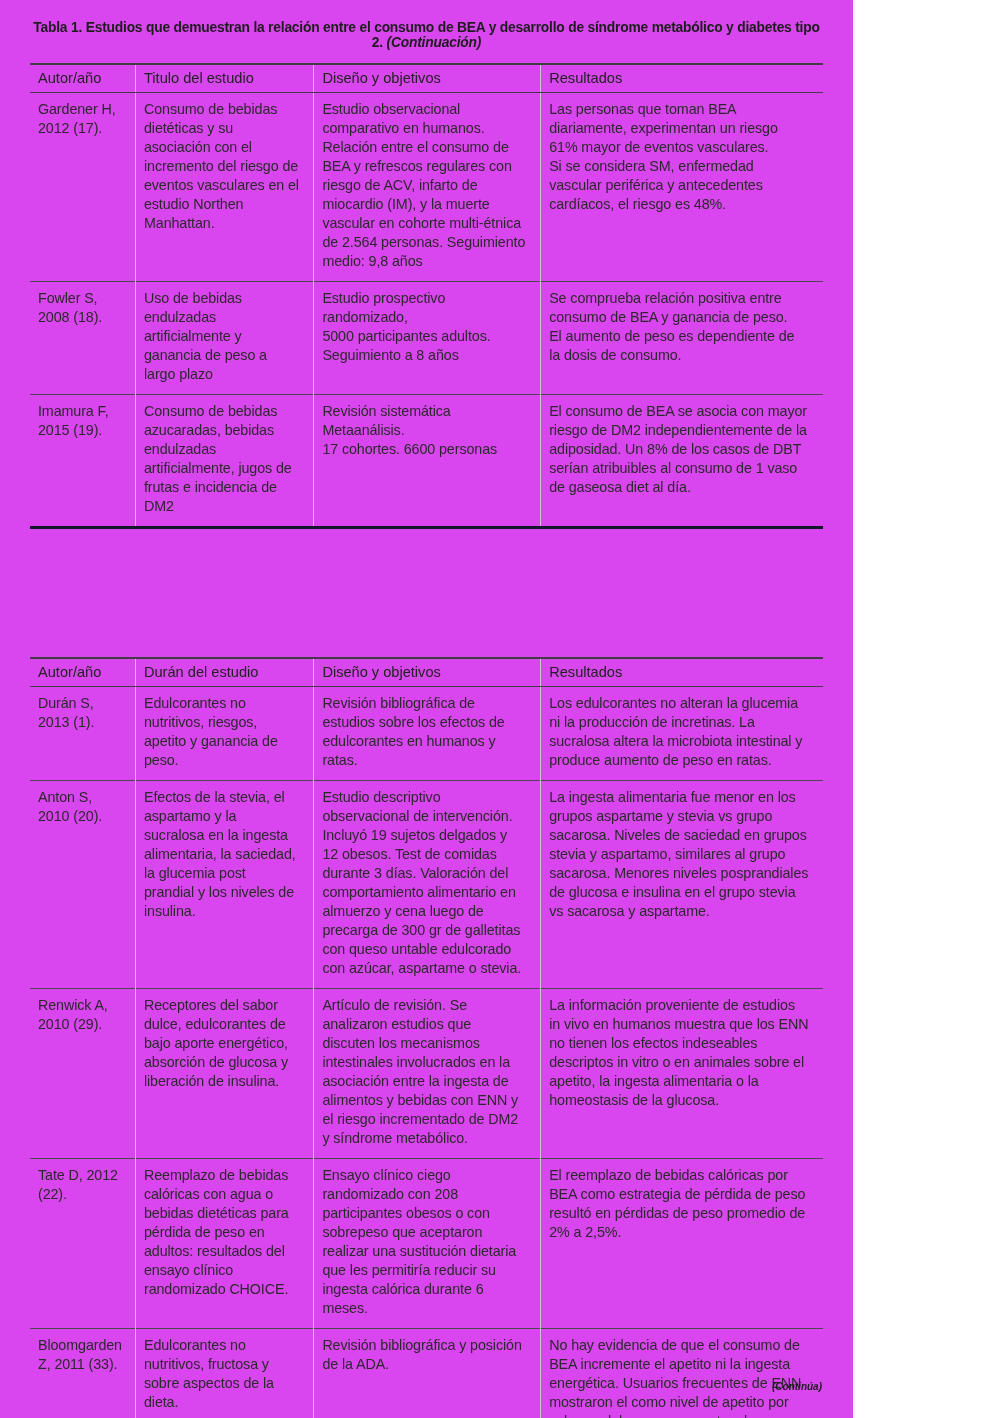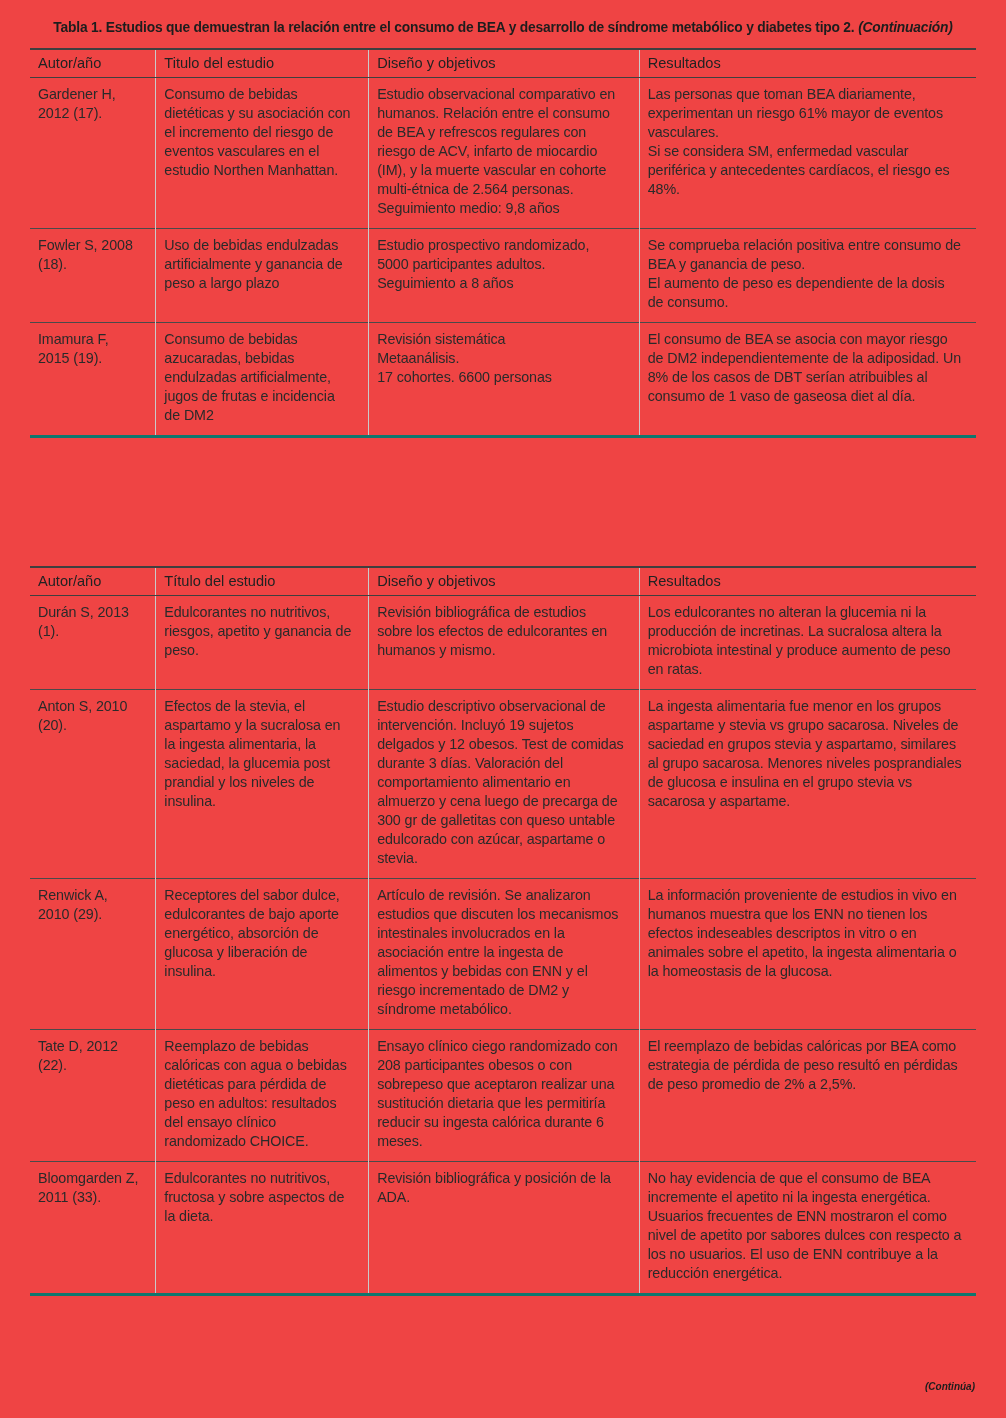--- a/index.html
+++ b/index.html
@@ -4,41 +4,41 @@
 <style>
   html, body {
     margin: 0;
     padding: 0;
     background: #ffffff;
     font-family: "Liberation Sans", "DejaVu Sans", sans-serif;
     color: #2a2a2a;
   }
   .page {
     position: relative;
-    width: 1006px;
+    width: 853px;
     height: 1418px;
     box-sizing: border-box;
     padding: 14px 30px 0 30px;
-    background: #ef4444;
+    background: #d946ef;
     overflow: hidden;
   }
   .table-title {
     text-align: center;
     font-weight: bold;
     font-size: 13.8px;
     letter-spacing: -0.2px;
     margin: 6px 0 13px 0;
     color: #1d1d1d;
   }
   .table-title .suffix { font-style: italic; }
   table.data-table {
     width: 100%;
     border-collapse: collapse;
     border-top: 2px solid #3f3f3f;
-    border-bottom: 3px solid #0f766e;
+    border-bottom: 3px solid #0f172a;
     table-layout: fixed;
   }
   col.c1 { width: 13.3%; }
   col.c2 { width: 22.5%; }
   col.c3 { width: 28.6%; }
   col.c4 { width: 35.6%; }
   thead th {
     text-align: left;
     font-weight: normal;
     font-size: 14.6px;
@@ -126,30 +126,30 @@
     <table class="data-table">
       <colgroup>
           <col class="c1">
           <col class="c2">
           <col class="c3">
           <col class="c4">
         </colgroup>
       <thead>
         <tr>
           <th>Autor/año</th>
-          <th>Título del estudio</th>
+          <th>Durán del estudio</th>
           <th>Diseño y objetivos</th>
           <th>Resultados</th>
         </tr>
       </thead>
       <tbody>
         <tr>
           <td>Durán S, 2013 (1).</td>
           <td>Edulcorantes no nutritivos, riesgos, apetito y ganancia de peso.</td>
-          <td>Revisión bibliográfica de estudios sobre los efectos de edulcorantes en humanos y mismo.</td>
+          <td>Revisión bibliográfica de estudios sobre los efectos de edulcorantes en humanos y ratas.</td>
           <td>Los edulcorantes no alteran la glucemia ni la producción de incretinas. La sucralosa altera la microbiota intestinal y produce aumento de peso en ratas.</td>
         </tr>
         <tr>
           <td>Anton S, 2010 (20).</td>
           <td>Efectos de la stevia, el aspartamo y la sucralosa en la ingesta alimentaria, la saciedad, la glucemia post prandial y los niveles de insulina.</td>
           <td>Estudio descriptivo observacional de intervención. Incluyó 19 sujetos delgados y 12 obesos. Test de comidas durante 3 días. Valoración del comportamiento alimentario en almuerzo y cena luego de precarga de 300 gr de galletitas con queso untable edulcorado con azúcar, aspartame o stevia.</td>
           <td>La ingesta alimentaria fue menor en los grupos aspartame y stevia vs grupo sacarosa. Niveles de saciedad en grupos stevia y aspartamo, similares al grupo sacarosa. Menores niveles posprandiales de glucosa e insulina en el grupo stevia vs sacarosa y aspartame.</td>
         </tr>
         <tr>
           <td>Renwick A, 2010 (29).</td>

